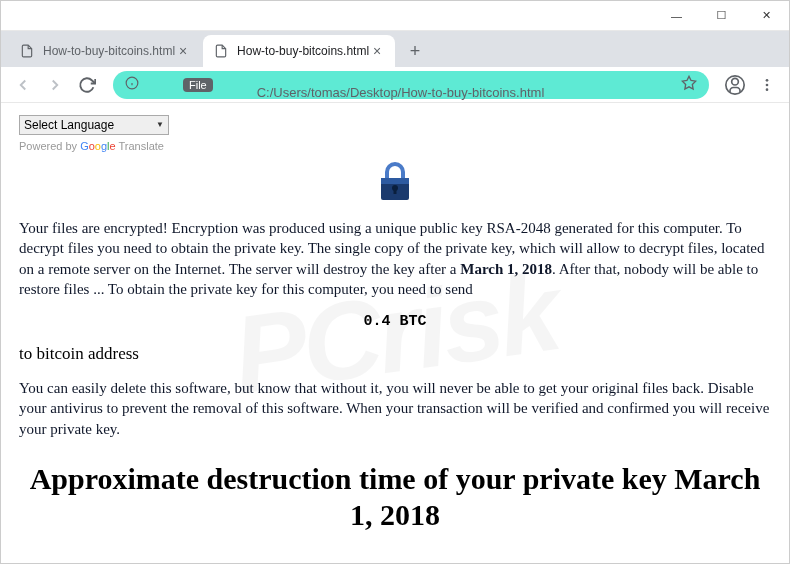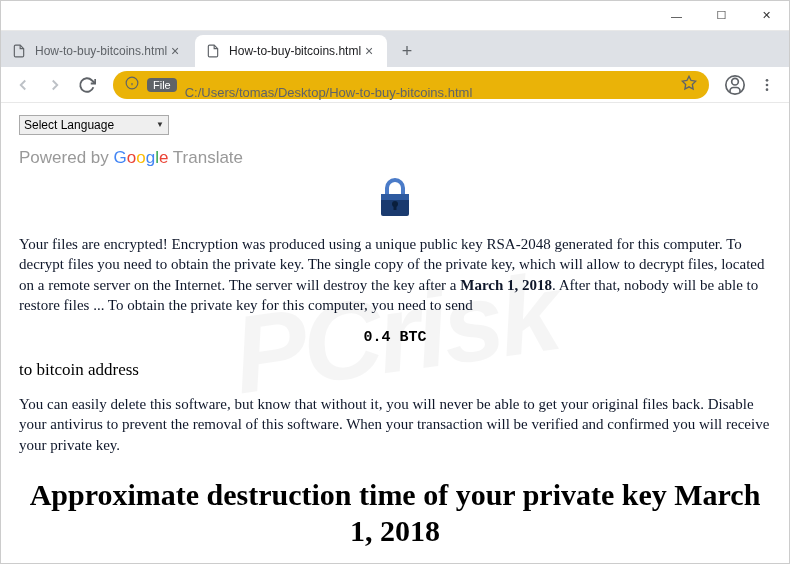--- a/index.html
+++ b/index.html
@@ -4,41 +4,41 @@
   <style>
     * { margin: 0; padding: 0; box-sizing: border-box; }
     body { font-family: Arial, sans-serif; background: #fff; width: 790px; height: 564px; overflow: hidden; position: relative; }
     
     .window { width: 100%; height: 100%; background: #fff; border: 1px solid #ccc; display: flex; flex-direction: column; }
     
     .titlebar { height: 30px; background: #fff; display: flex; justify-content: flex-end; align-items: center; border-bottom: 1px solid #e8e8e8; }
     .win-controls { display: flex; }
     .win-btn { width: 45px; height: 30px; display: flex; align-items: center; justify-content: center; color: #333; font-size: 11px; }
     
-    .tabstrip { height: 36px; background: #dee1e6; display: flex; align-items: flex-end; }
+    .tabstrip { height: 36px; background: #dee1e6; display: flex; align-items: flex-end; padding-left: 8px; }
     .tab { height: 32px; min-width: 190px; background: #dee1e6; border-radius: 8px 8px 0 0; display: flex; align-items: center; padding: 0 10px; font-size: 12px; color: #5f6368; position: relative; margin-right: 2px; }
     .tab.active { background: #fff; color: #202124; }
     .tab-icon { width: 16px; height: 16px; margin-right: 8px; display: flex; align-items: center; justify-content: center; }
     .tab-title { flex: 1; white-space: nowrap; overflow: hidden; text-overflow: ellipsis; font-size: 12px; }
     .tab-close { width: 16px; height: 16px; display: flex; align-items: center; justify-content: center; font-size: 14px; color: #5f6368; border-radius: 50%; }
     .new-tab { width: 28px; height: 28px; display: flex; align-items: center; justify-content: center; color: #5f6368; font-size: 18px; margin-left: 4px; margin-bottom: 2px; }
     
     .toolbar { height: 36px; background: #fff; display: flex; align-items: center; padding: 0 8px; border-bottom: 1px solid #e8e8e8; gap: 4px; }
     .nav-btn { width: 28px; height: 28px; display: flex; align-items: center; justify-content: center; color: #5f6368; border-radius: 50%; }
     .nav-btn.disabled { color: #bdc1c6; }
-    .omnibox { flex: 1; height: 28px; background: #eab308; border-radius: 14px; display: flex; align-items: center; padding: 0 12px; margin: 0 8px; font-size: 13px; color: #202124; }
+    .omnibox { flex: 1; height: 28px; background: #5eead4; border-radius: 14px; display: flex; align-items: center; padding: 0 12px; margin: 0 8px; font-size: 13px; color: #202124; gap: 36px; }
     .file-badge { background: #5f6368; color: #fff; font-size: 11px; padding: 1px 6px; border-radius: 4px; margin-right: 8px; }
     .omnibox-text { flex: 1; color: #5f6368; margin-top: 15px; }
     .star-btn { color: #5f6368; }
     
     .content { flex: 1; overflow-y: auto; padding: 12px 18px; font-family: "Times New Roman", serif; position: relative; }
     
     .lang-select { display: inline-block; border: 1px solid #aaa; background: #efefef; padding: 2px 4px; font-size: 12px; font-family: Arial; min-width: 150px; position: relative; }
     .lang-select::after { content: "▼"; font-size: 8px; position: absolute; right: 4px; top: 4px; color: #333; }
-    .powered { font-size: 17px; color: #999; font-family: Arial; margin-top: 13px; }
+    .powered { font-size: 11px; color: #999; font-family: Arial; margin-top: 5px; }
     .google-g1 { color: #4285f4; }
     .google-o1 { color: #ea4335; }
     .google-o2 { color: #fbbc05; }
     .google-g2 { color: #4285f4; }
     .google-l { color: #34a853; }
     .google-e { color: #ea4335; }
     .translate-txt { color: #999; }
     
     .lock-wrap { text-align: center; margin: 8px 0 12px; }
     

